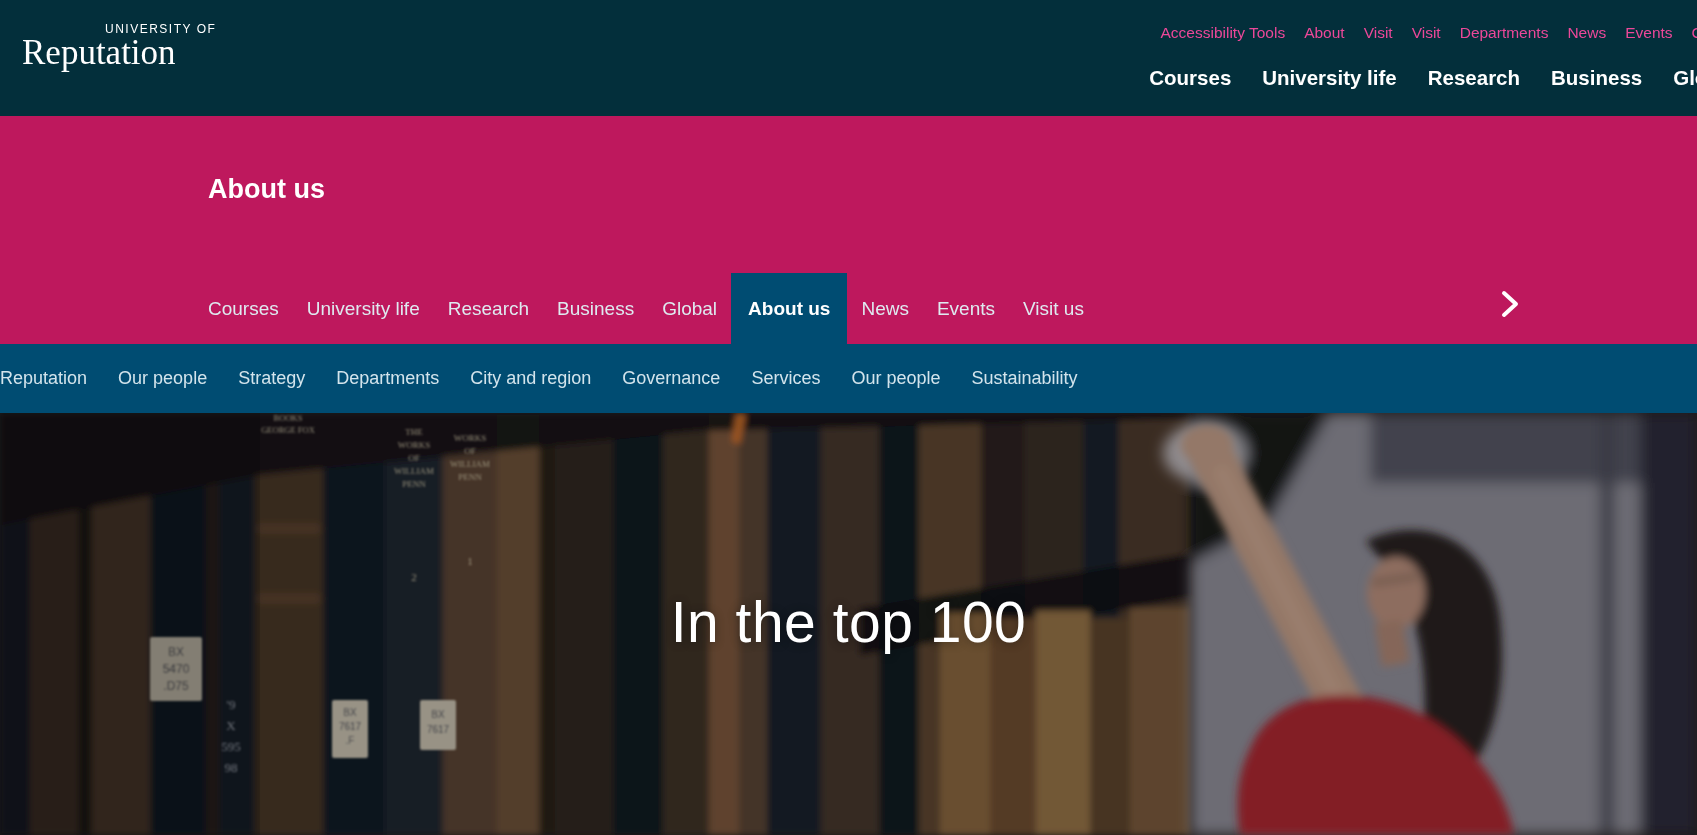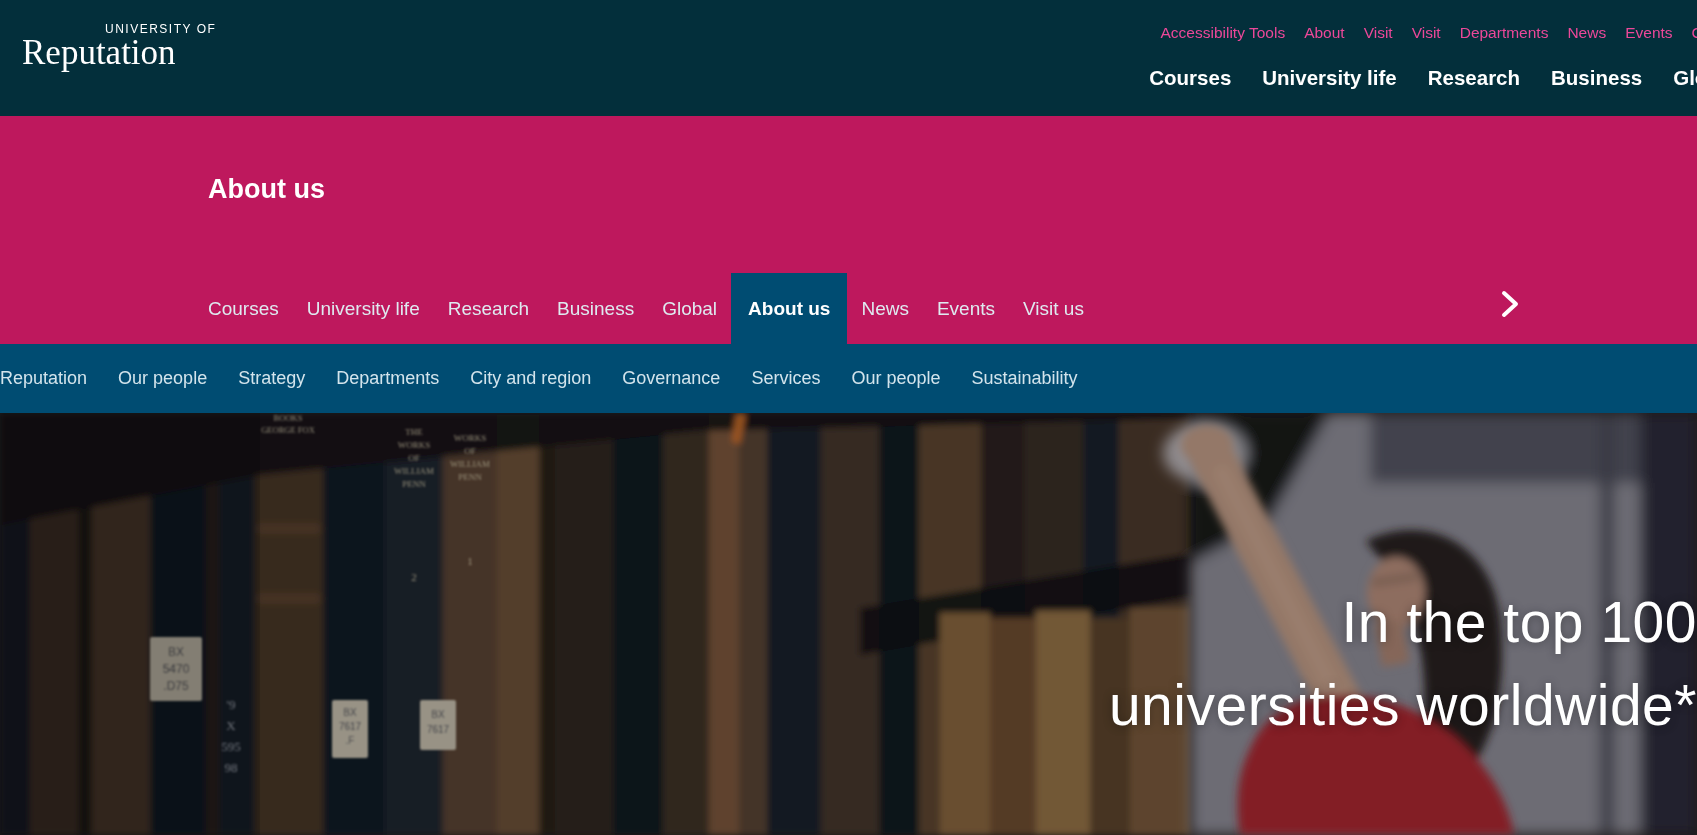--- a/index.html
+++ b/index.html
@@ -26,21 +26,21 @@
   .tabs-chevron { position:absolute; left:1499px; bottom:26px; width:22px; height:28px; cursor:pointer; }
 
   
   .subband { position:relative; width:1697px; height:69px; background:#004c72;
              display:flex; align-items:center; gap:31px; white-space:nowrap; }
   .subband a { color:#d3e4ec; font-size:18px; text-decoration:none; }
 
   
   .hero { position:relative; width:1697px; height:422px; overflow:hidden; background:#241c16; }
   .hero svg { position:absolute; left:0; top:0; }
-  .hero-heading { position:absolute; left:0; top:168px; width:1697px; text-align:right;
+  .hero-heading { position:absolute; left:0; top:168px; width:1697px; text-align:center;
                   color:#ffffff; font-size:57px; font-weight:300; letter-spacing:.5px;
                   line-height:83px; text-shadow:0 1px 10px rgba(0,0,0,.35); }
 </style>
 </head>
 <body>
 
 <div class="header">
   <div class="logo">
     <div class="logo-top">UNIVERSITY OF</div>
     <div class="logo-main">Reputation</div>
@@ -219,15 +219,14 @@
       <text x="288" y="8" font-size="8.5" fill="#cfc3a0" text-anchor="middle" font-family="Liberation Serif, serif">BOOKS</text>
       <text x="288" y="20" font-size="8.5" fill="#cfc3a0" text-anchor="middle" font-family="Liberation Serif, serif">GEORGE FOX</text>
     </g>
 
     <rect x="0" y="0" width="1697" height="422" fill="#0a1522" opacity="0.26"></rect>
     <rect x="0" y="0" width="260" height="422" fill="#000000" opacity="0.15"></rect>
   </svg>
 
   <div class="hero-heading">
     <div>In the top 100</div>
-    <div>universities worldwide*</div>
   </div>
 </div>
 
 </body></html>

